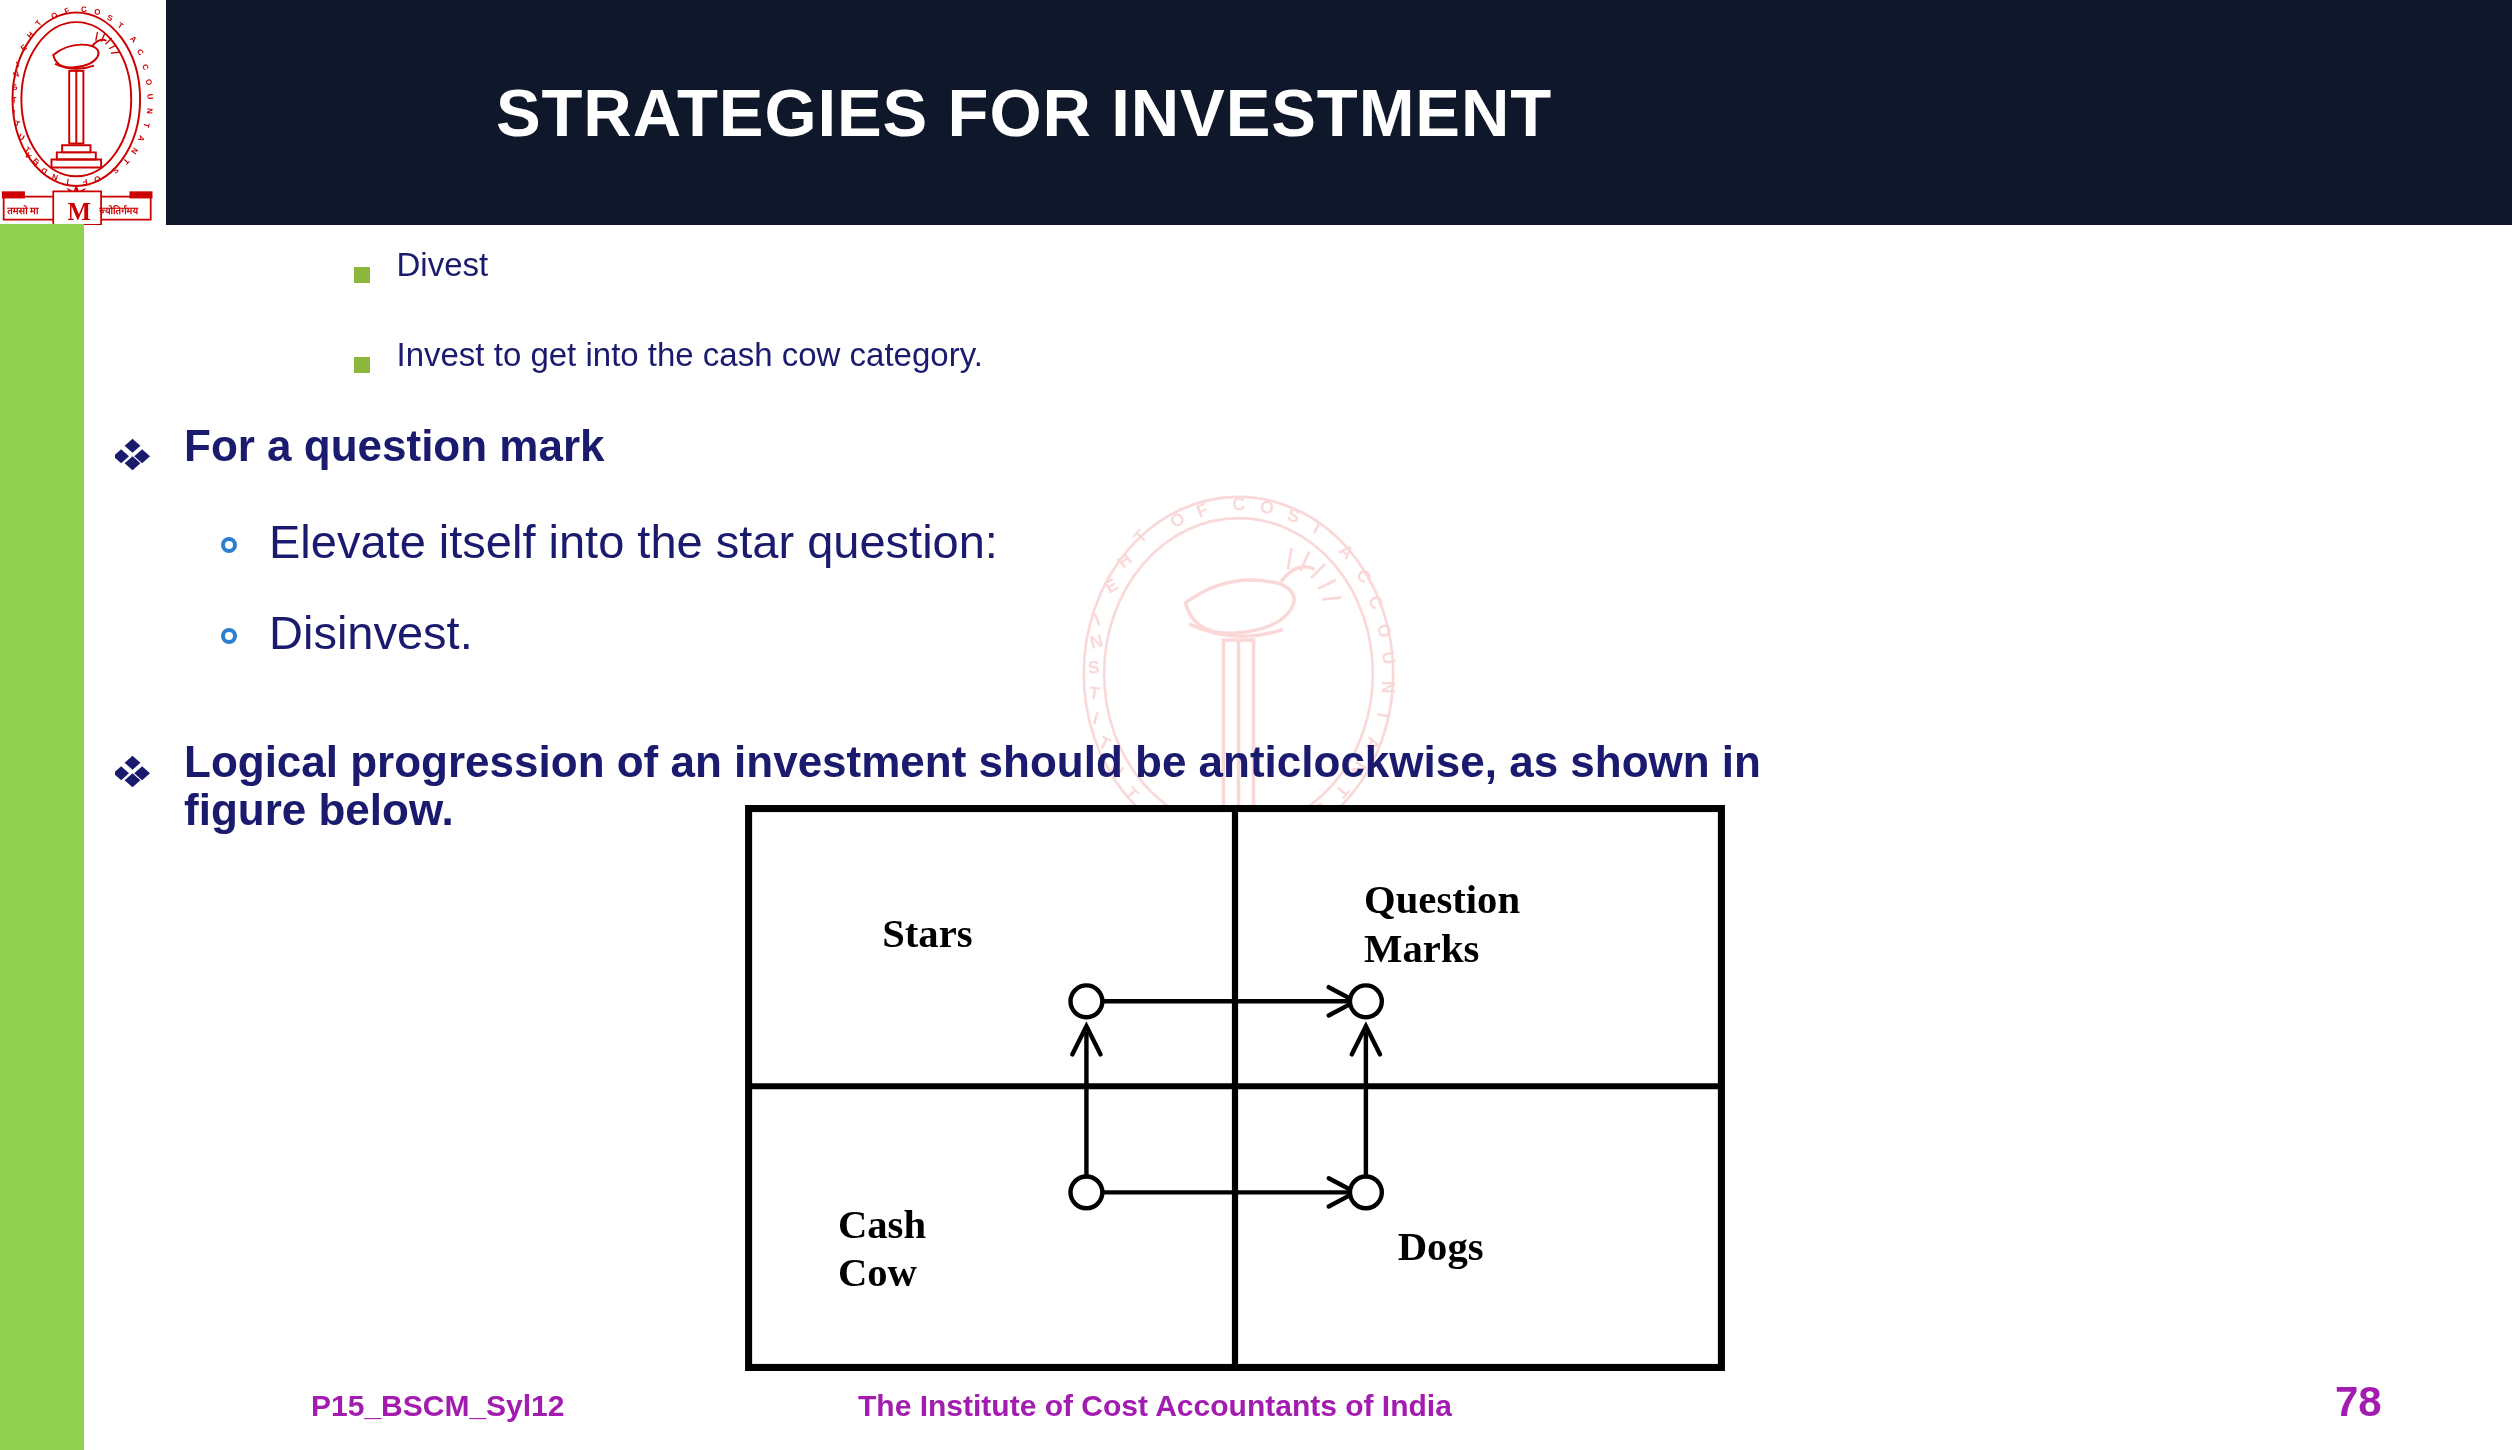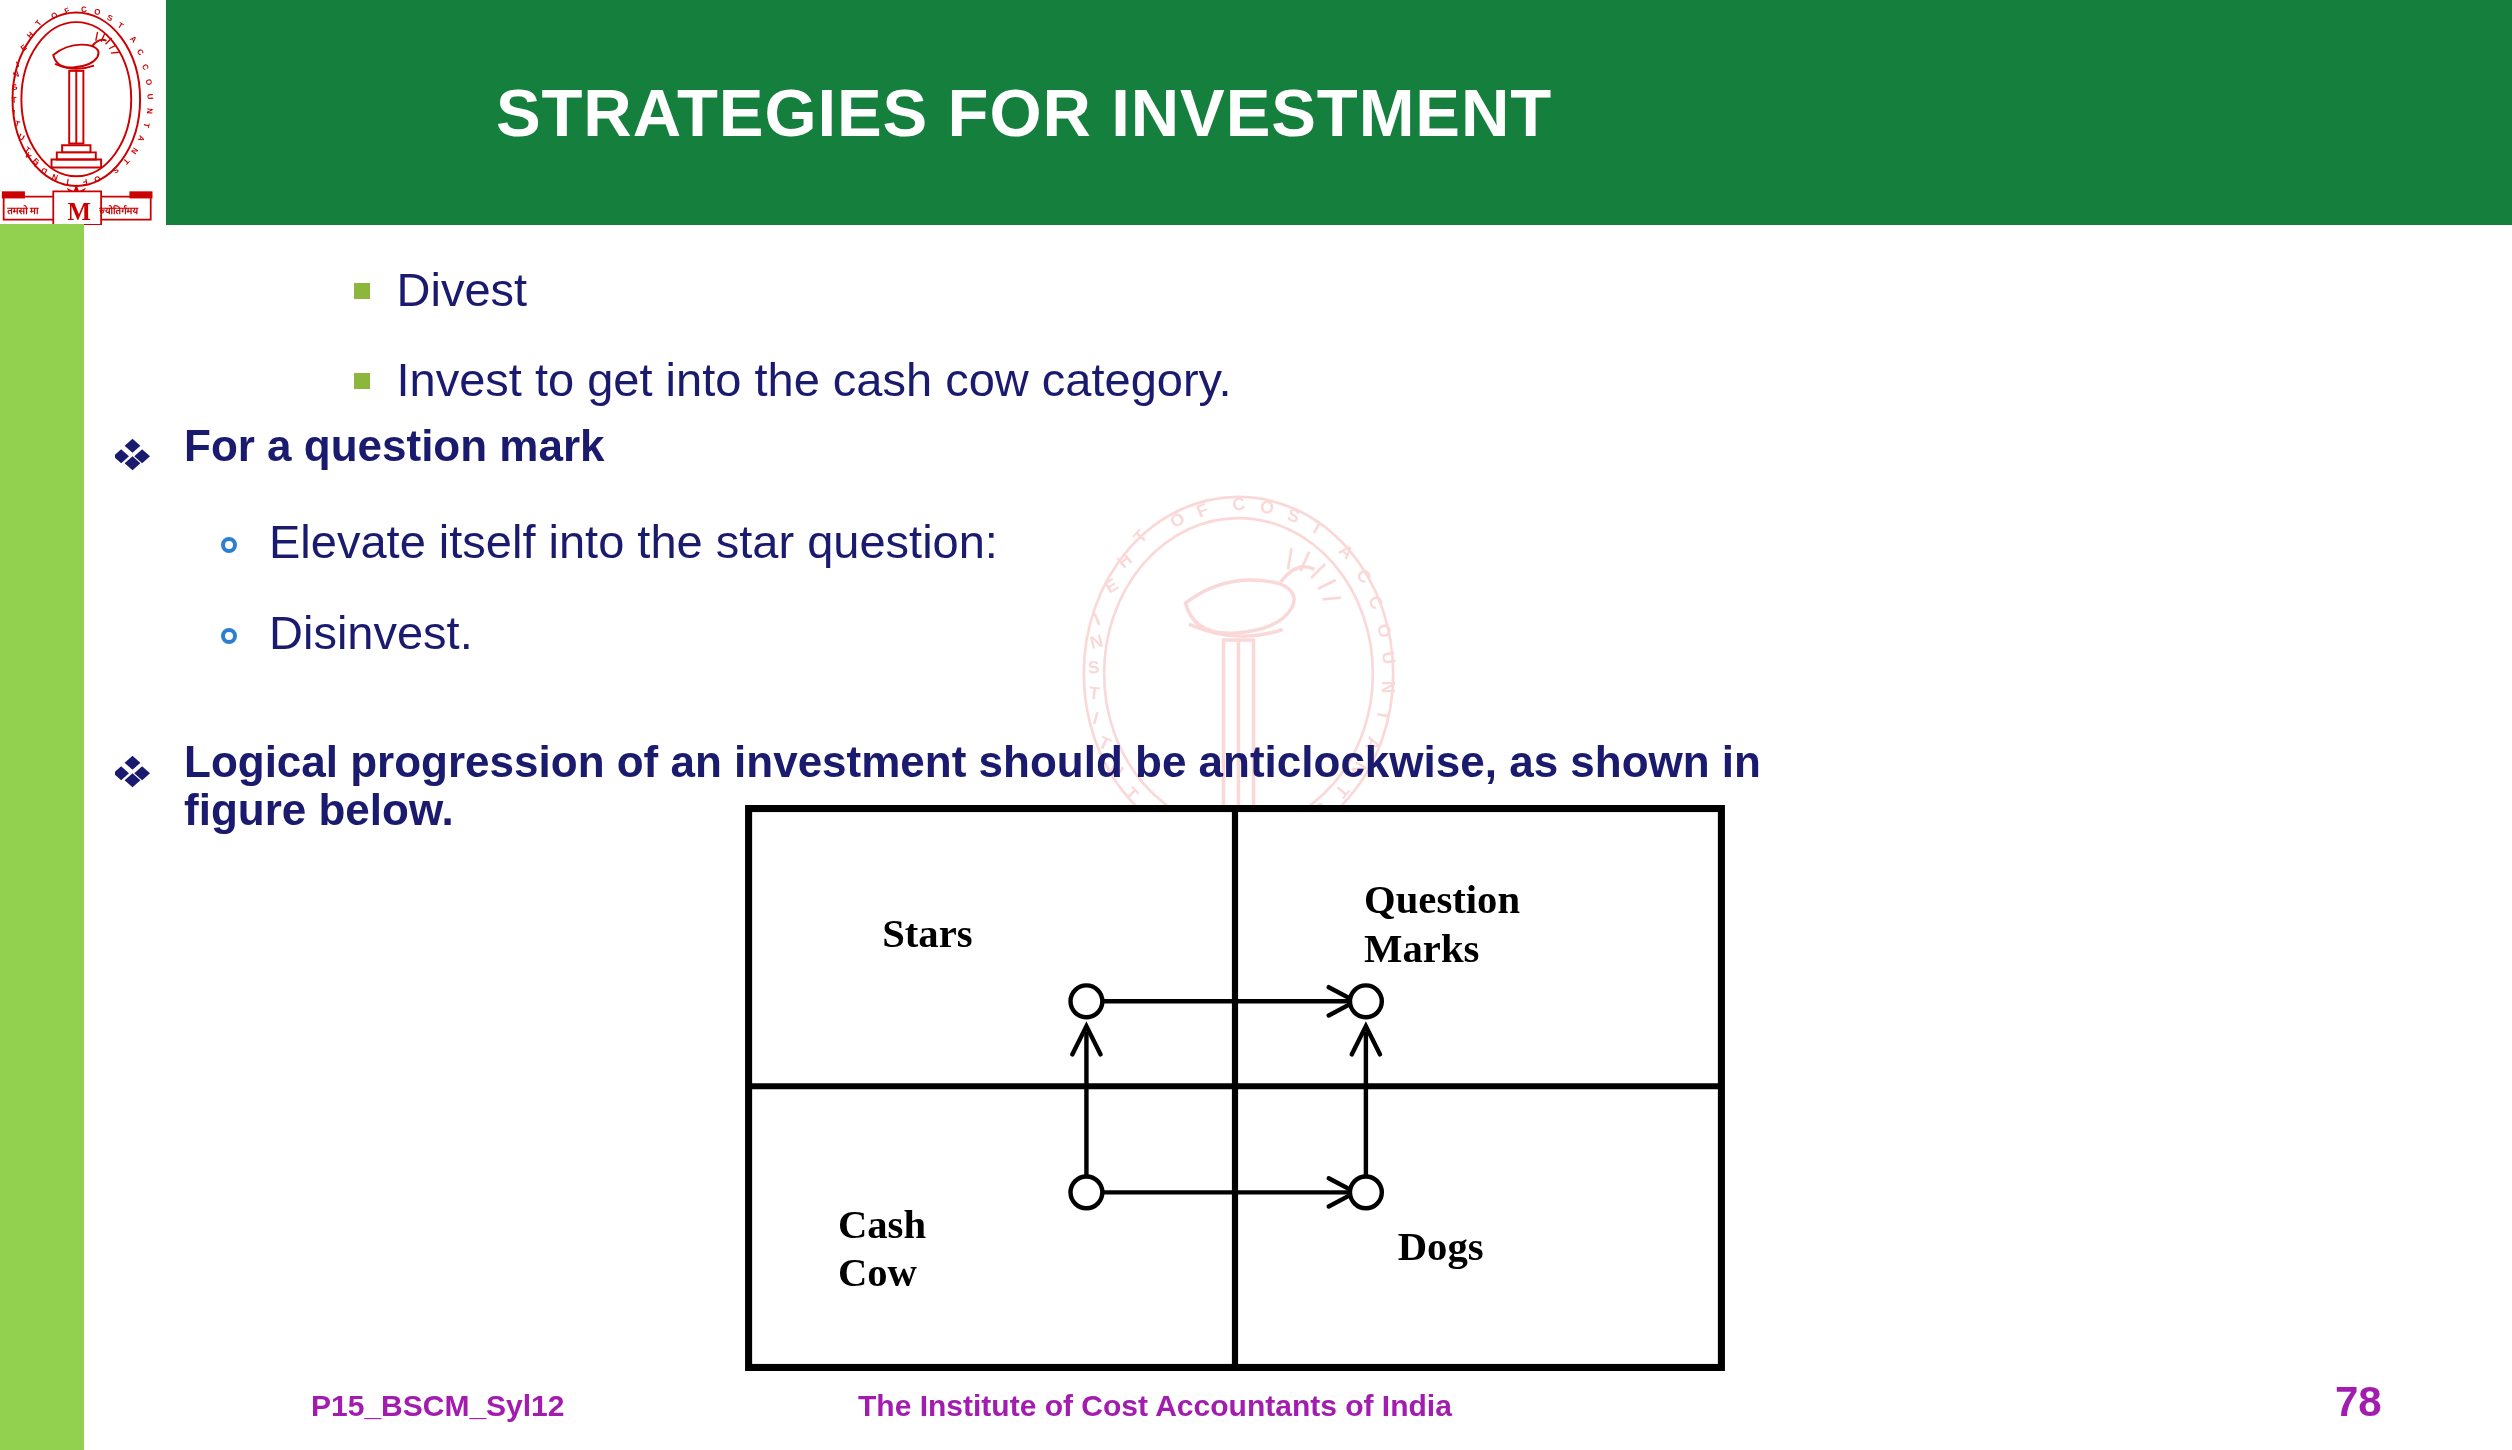--- a/index.html
+++ b/index.html
@@ -15,21 +15,21 @@
     font-family: "Liberation Sans", sans-serif;
   }
 
   
   #header-bar {
     position: absolute;
     left: 166px;
     top: 0;
     width: 2346px;
     height: 225px;
-    background: #15803d;
+    background: #0f172a;
   }
   #header-title {
     position: absolute;
     left: 0;
     top: 0;
     width: 1716px;
     height: 225px;
     display: flex;
     align-items: center;
     justify-content: center;
@@ -84,21 +84,21 @@
 
   .bullet-row {
     position: absolute;
     display: flex;
     align-items: flex-start;
     color: #1A1A6E;
     white-space: nowrap;
   }
 
   
-  .lvl3 { left: 354px; font-size: 47px; font-weight: normal; margin-top: 16px; }
+  .lvl3 { left: 354px; font-size: 33px; font-weight: normal; }
   .lvl3 .marker {
     display: inline-block;
     width: 16px; height: 16px;
     background: #8CB63C;
     margin-right: 26.5px;
     margin-top: 21px;
     flex: none;
   }
 
   

